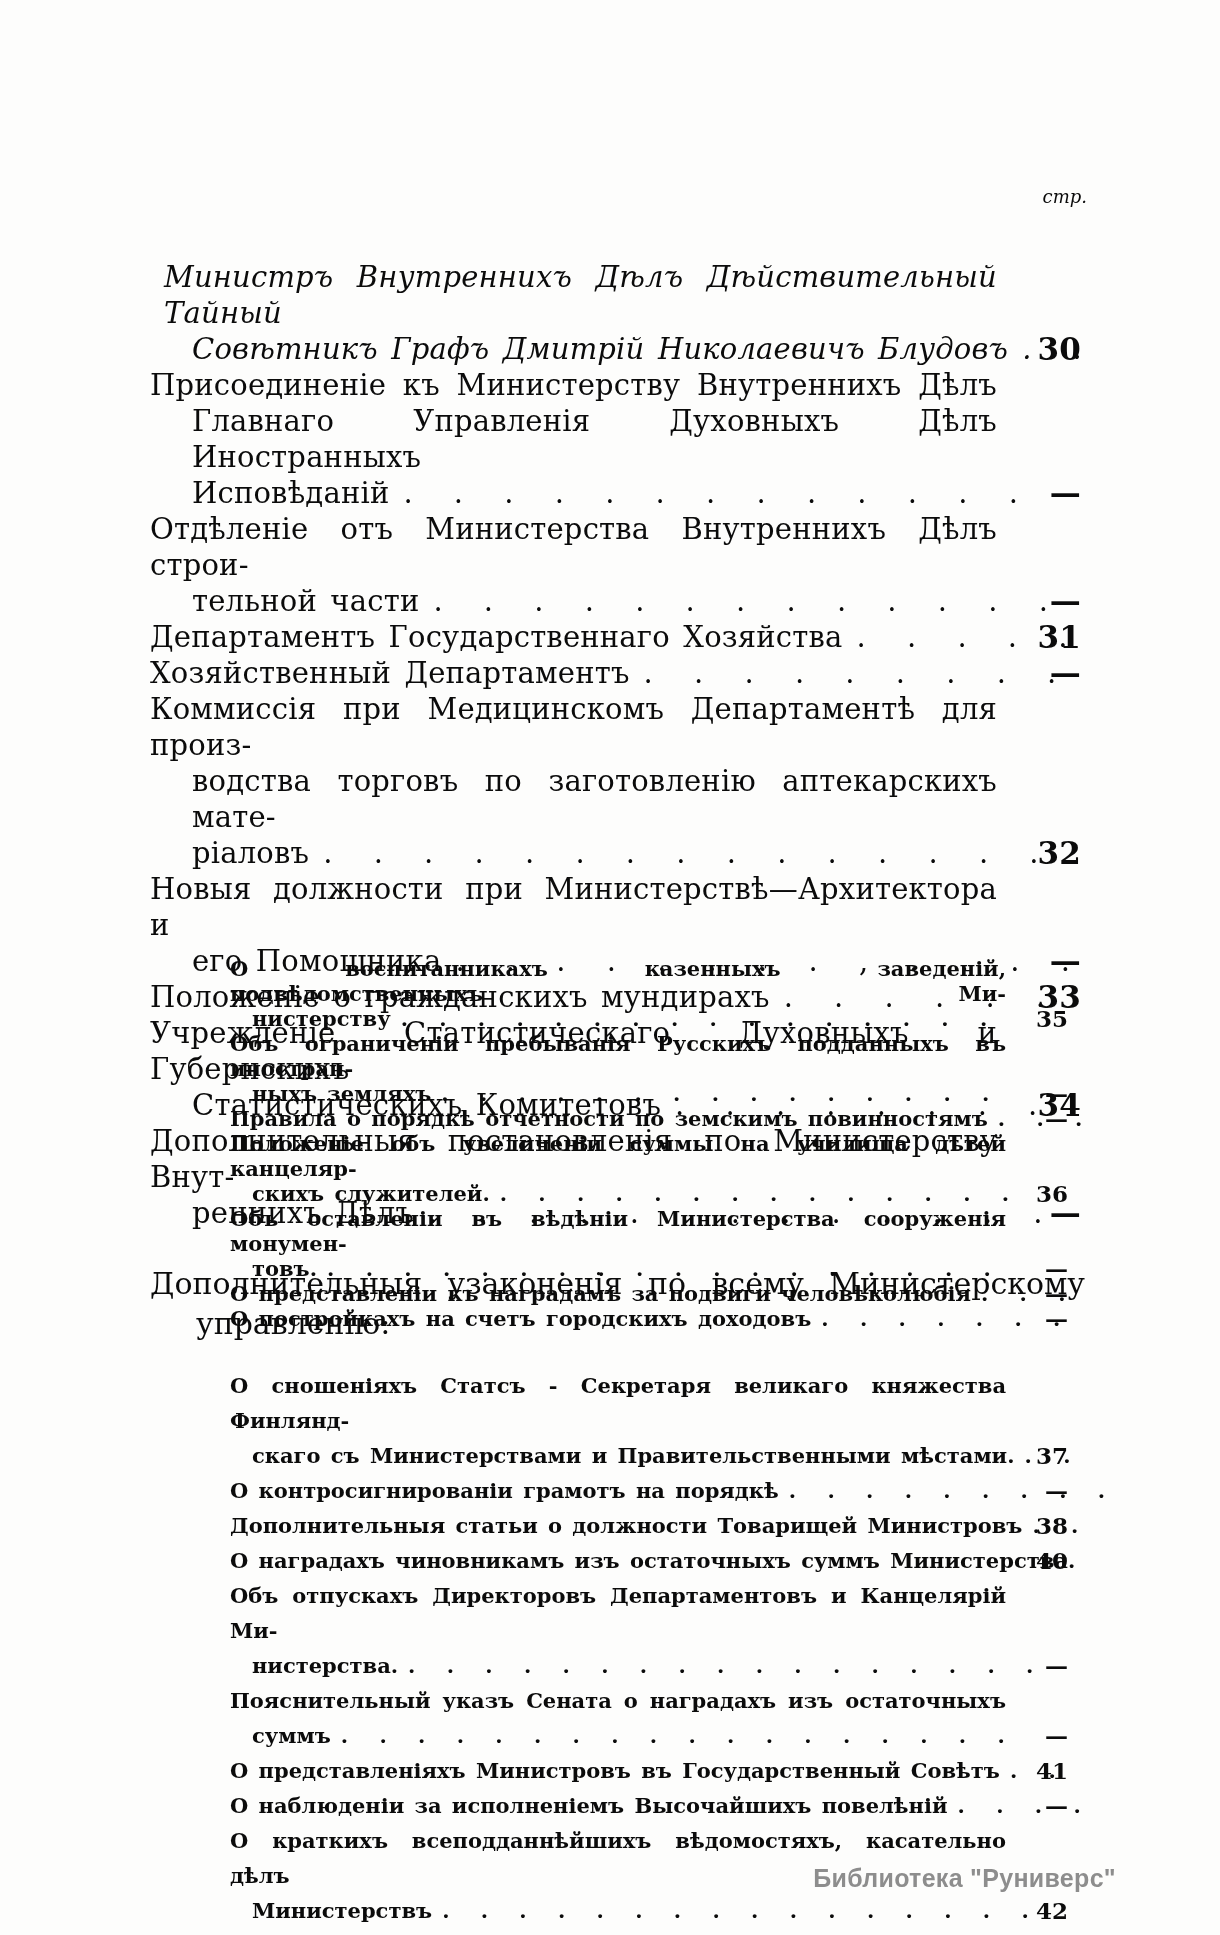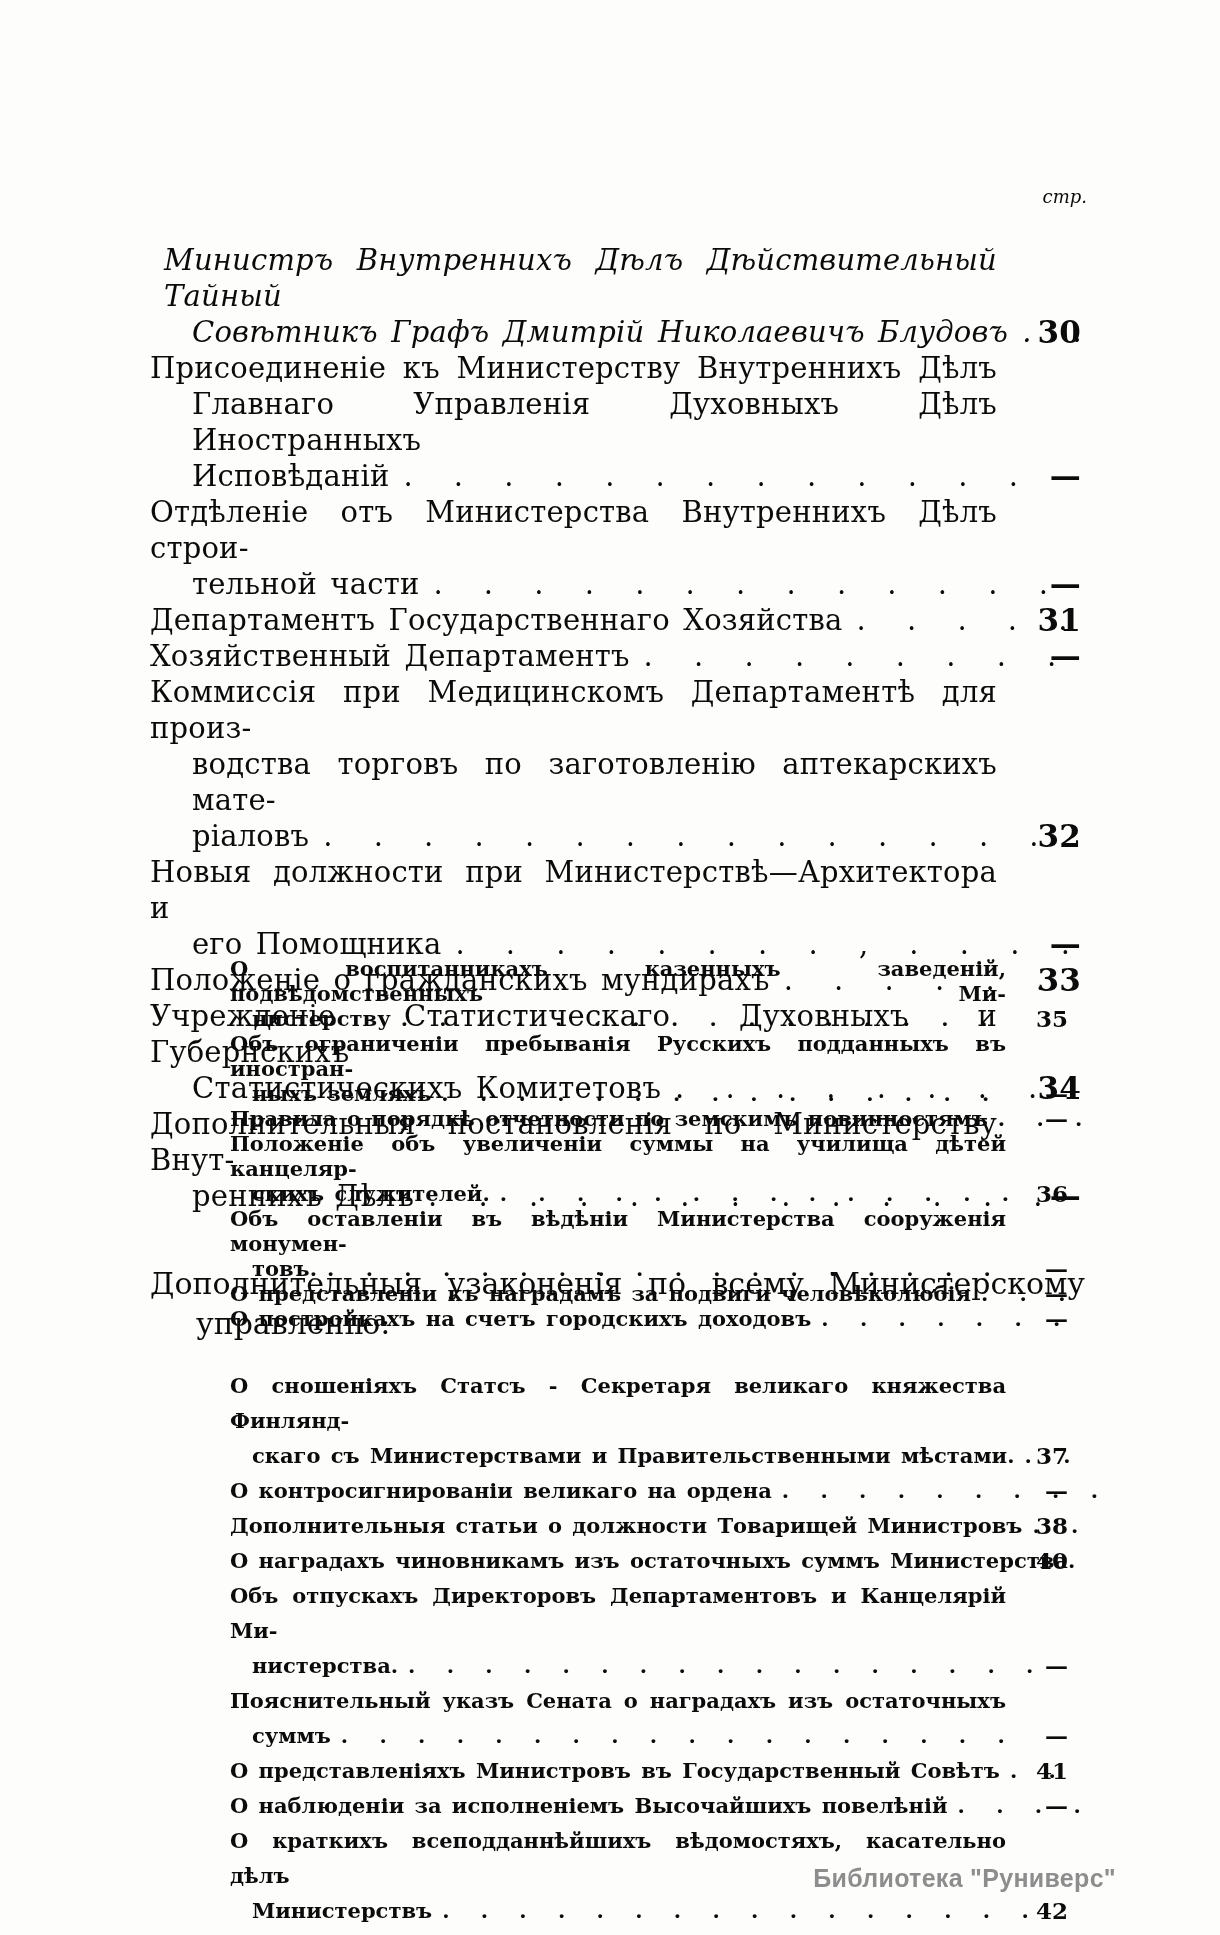--- a/index.html
+++ b/index.html
@@ -10,21 +10,21 @@
     color:#0b0b0b;
     position:relative;
     overflow:hidden;
   }
   .col-header{
     position:absolute; top:186px; right:133px;
     font-size:18px; font-style:italic; font-weight:normal;
   }
   
   .toc-main{
-    position:absolute; left:150px; top:242px; width:935px;
+    position:absolute; left:150px; top:259px; width:935px;
     font-size:29px; line-height:36px; word-spacing:4px;
     letter-spacing:0.2px;
   }
   .entry{ position:relative; padding-right:88px; }
   .line{ white-space:nowrap; }
   .fill{ white-space:normal; text-align:justify; text-align-last:justify; }
   .toc-main .cont{ padding-left:42px; }
   .entry.italic{ font-style:italic; }
   .entry.italic .line:first-child{ padding-left:14px; }
   .dots{ word-spacing:32px; margin-left:14px; letter-spacing:0; }
@@ -156,21 +156,21 @@
   <div class="line cont2">управленію:</div>
 </div>
 
 <div class="toc-small" id="sub-list-2">
     <div class="entry">
       <div class="line fill">О сношеніяхъ Статсъ - Секретаря великаго княжества Финлянд-</div>
       <div class="line cont"><span>скаго съ Министерствами и Правительственными мѣстами.</span><span class="dots">. .</span></div>
       <span class="pg">37</span>
     </div>
     <div class="entry">
-      <div class="line"><span>О контросигнированіи великаго на ордена</span><span class="dots">. . . . . . . . .</span></div>
+      <div class="line"><span>О контросигнированіи грамотъ на порядкѣ</span><span class="dots">. . . . . . . . .</span></div>
       <span class="pg">—</span>
     </div>
     <div class="entry">
       <div class="line"><span>Дополнительныя статьи о должности Товарищей Министровъ</span><span class="dots">. .</span></div>
       <span class="pg">38</span>
     </div>
     <div class="entry">
       <div class="line"><span>О наградахъ чиновникамъ изъ остаточныхъ суммъ Министерства.</span></div>
       <span class="pg">40</span>
     </div>

